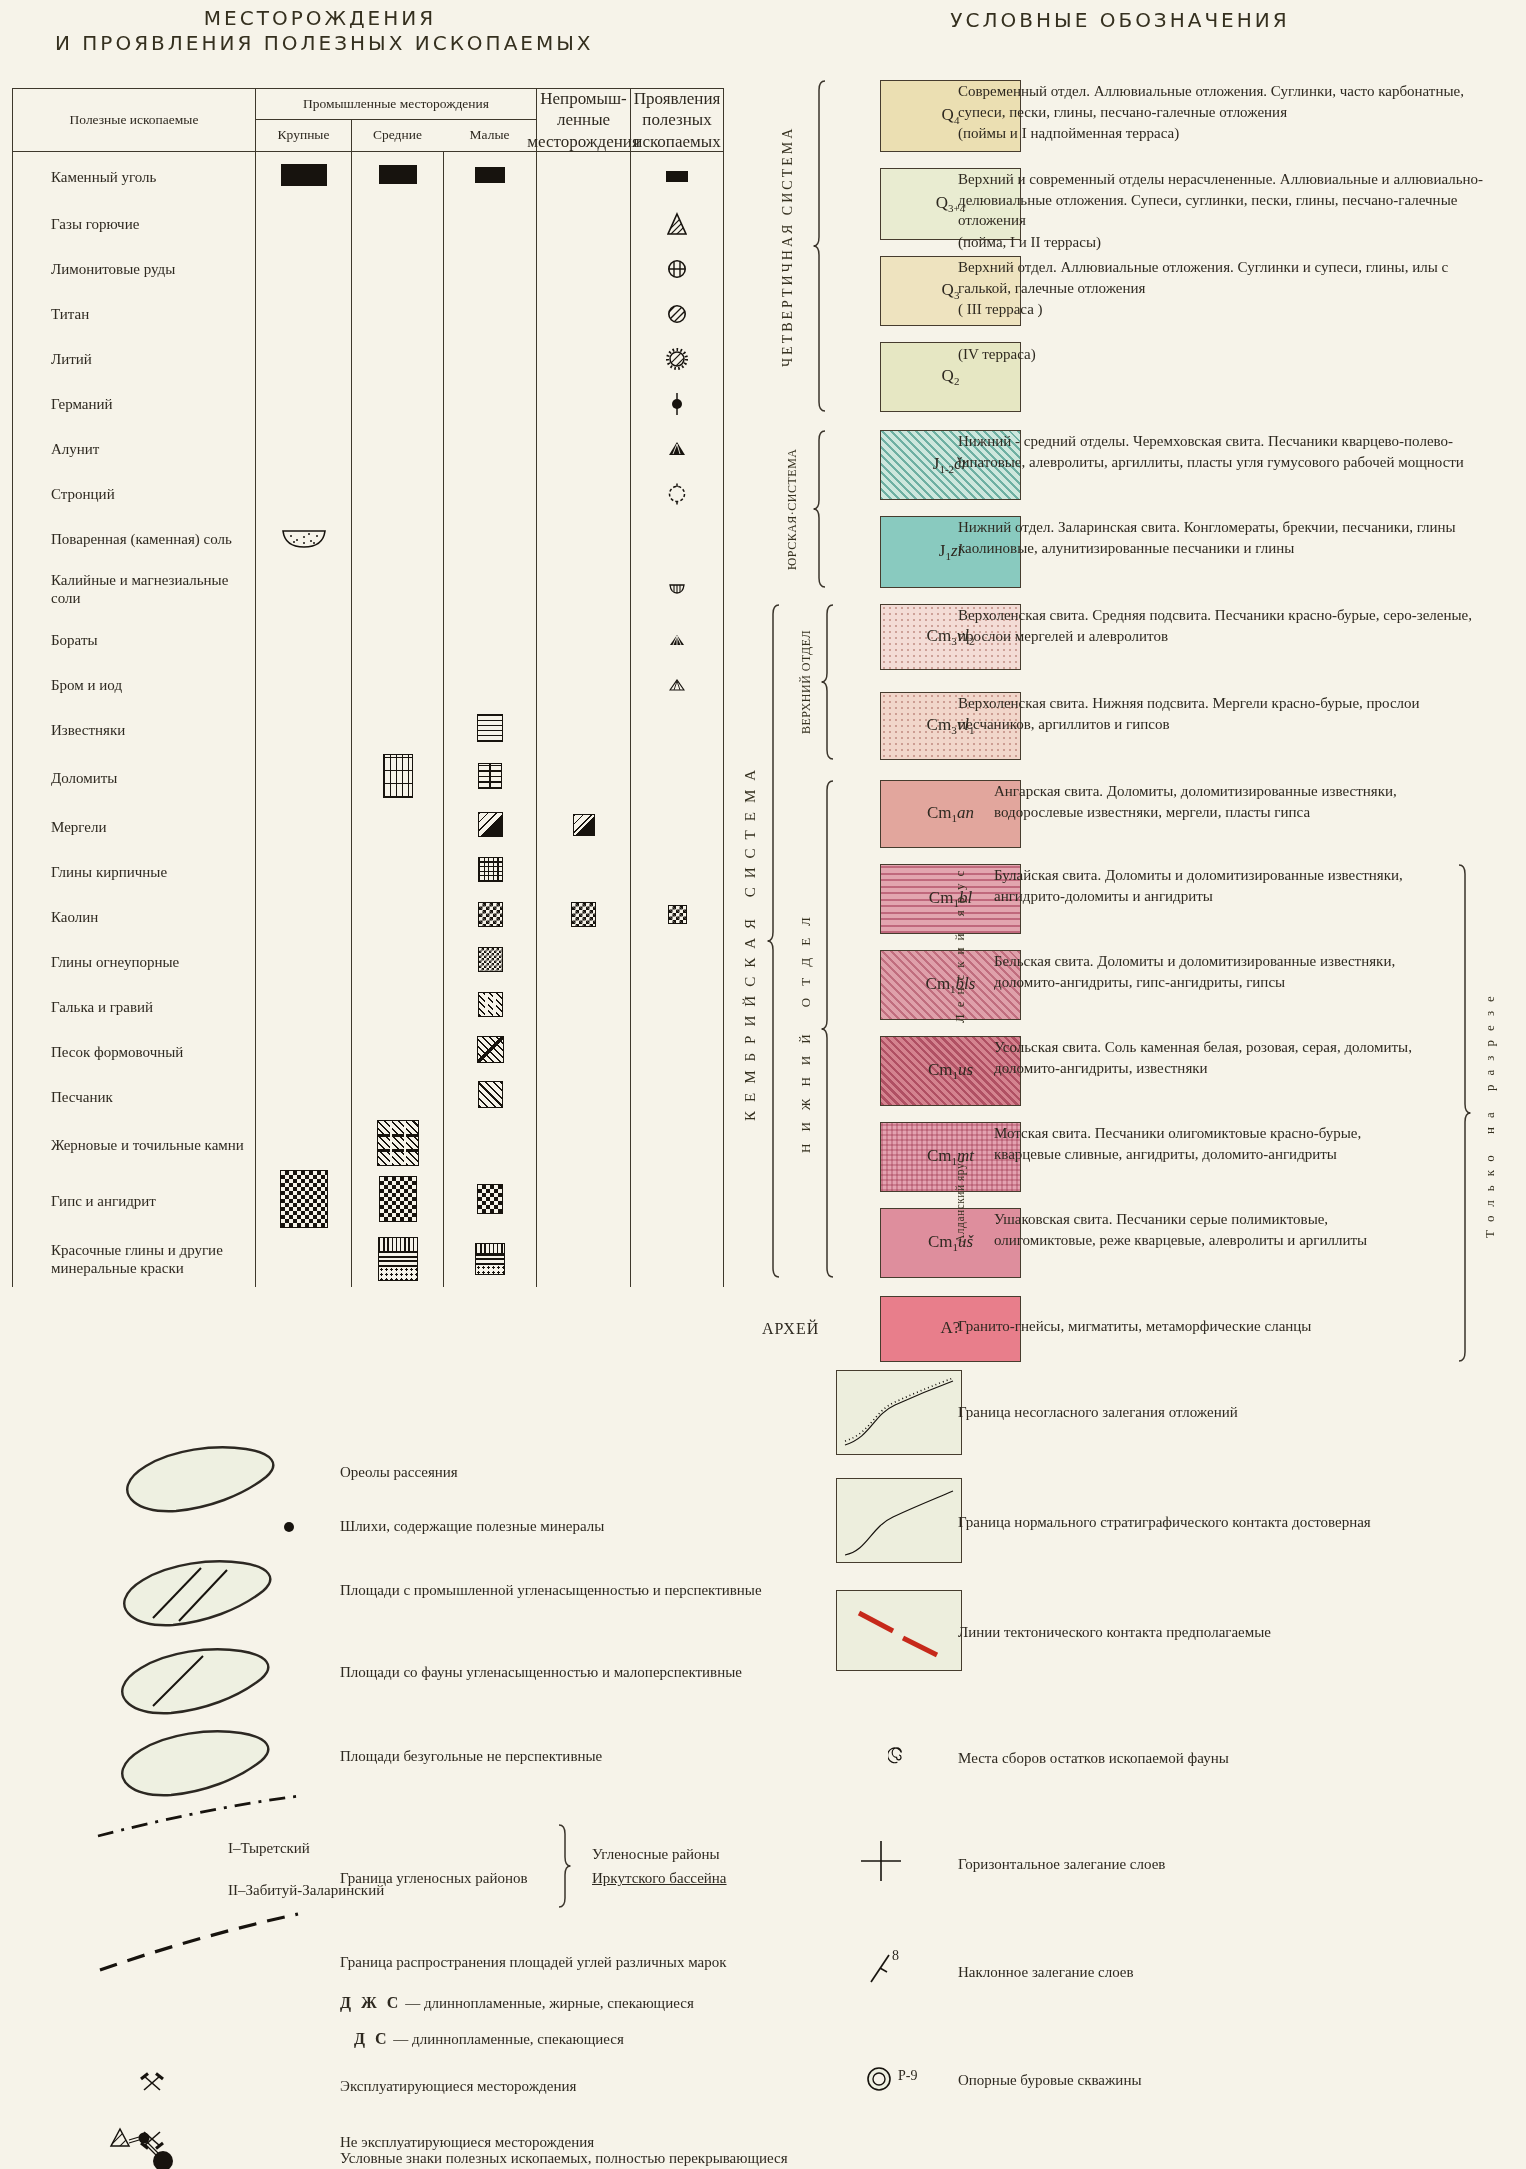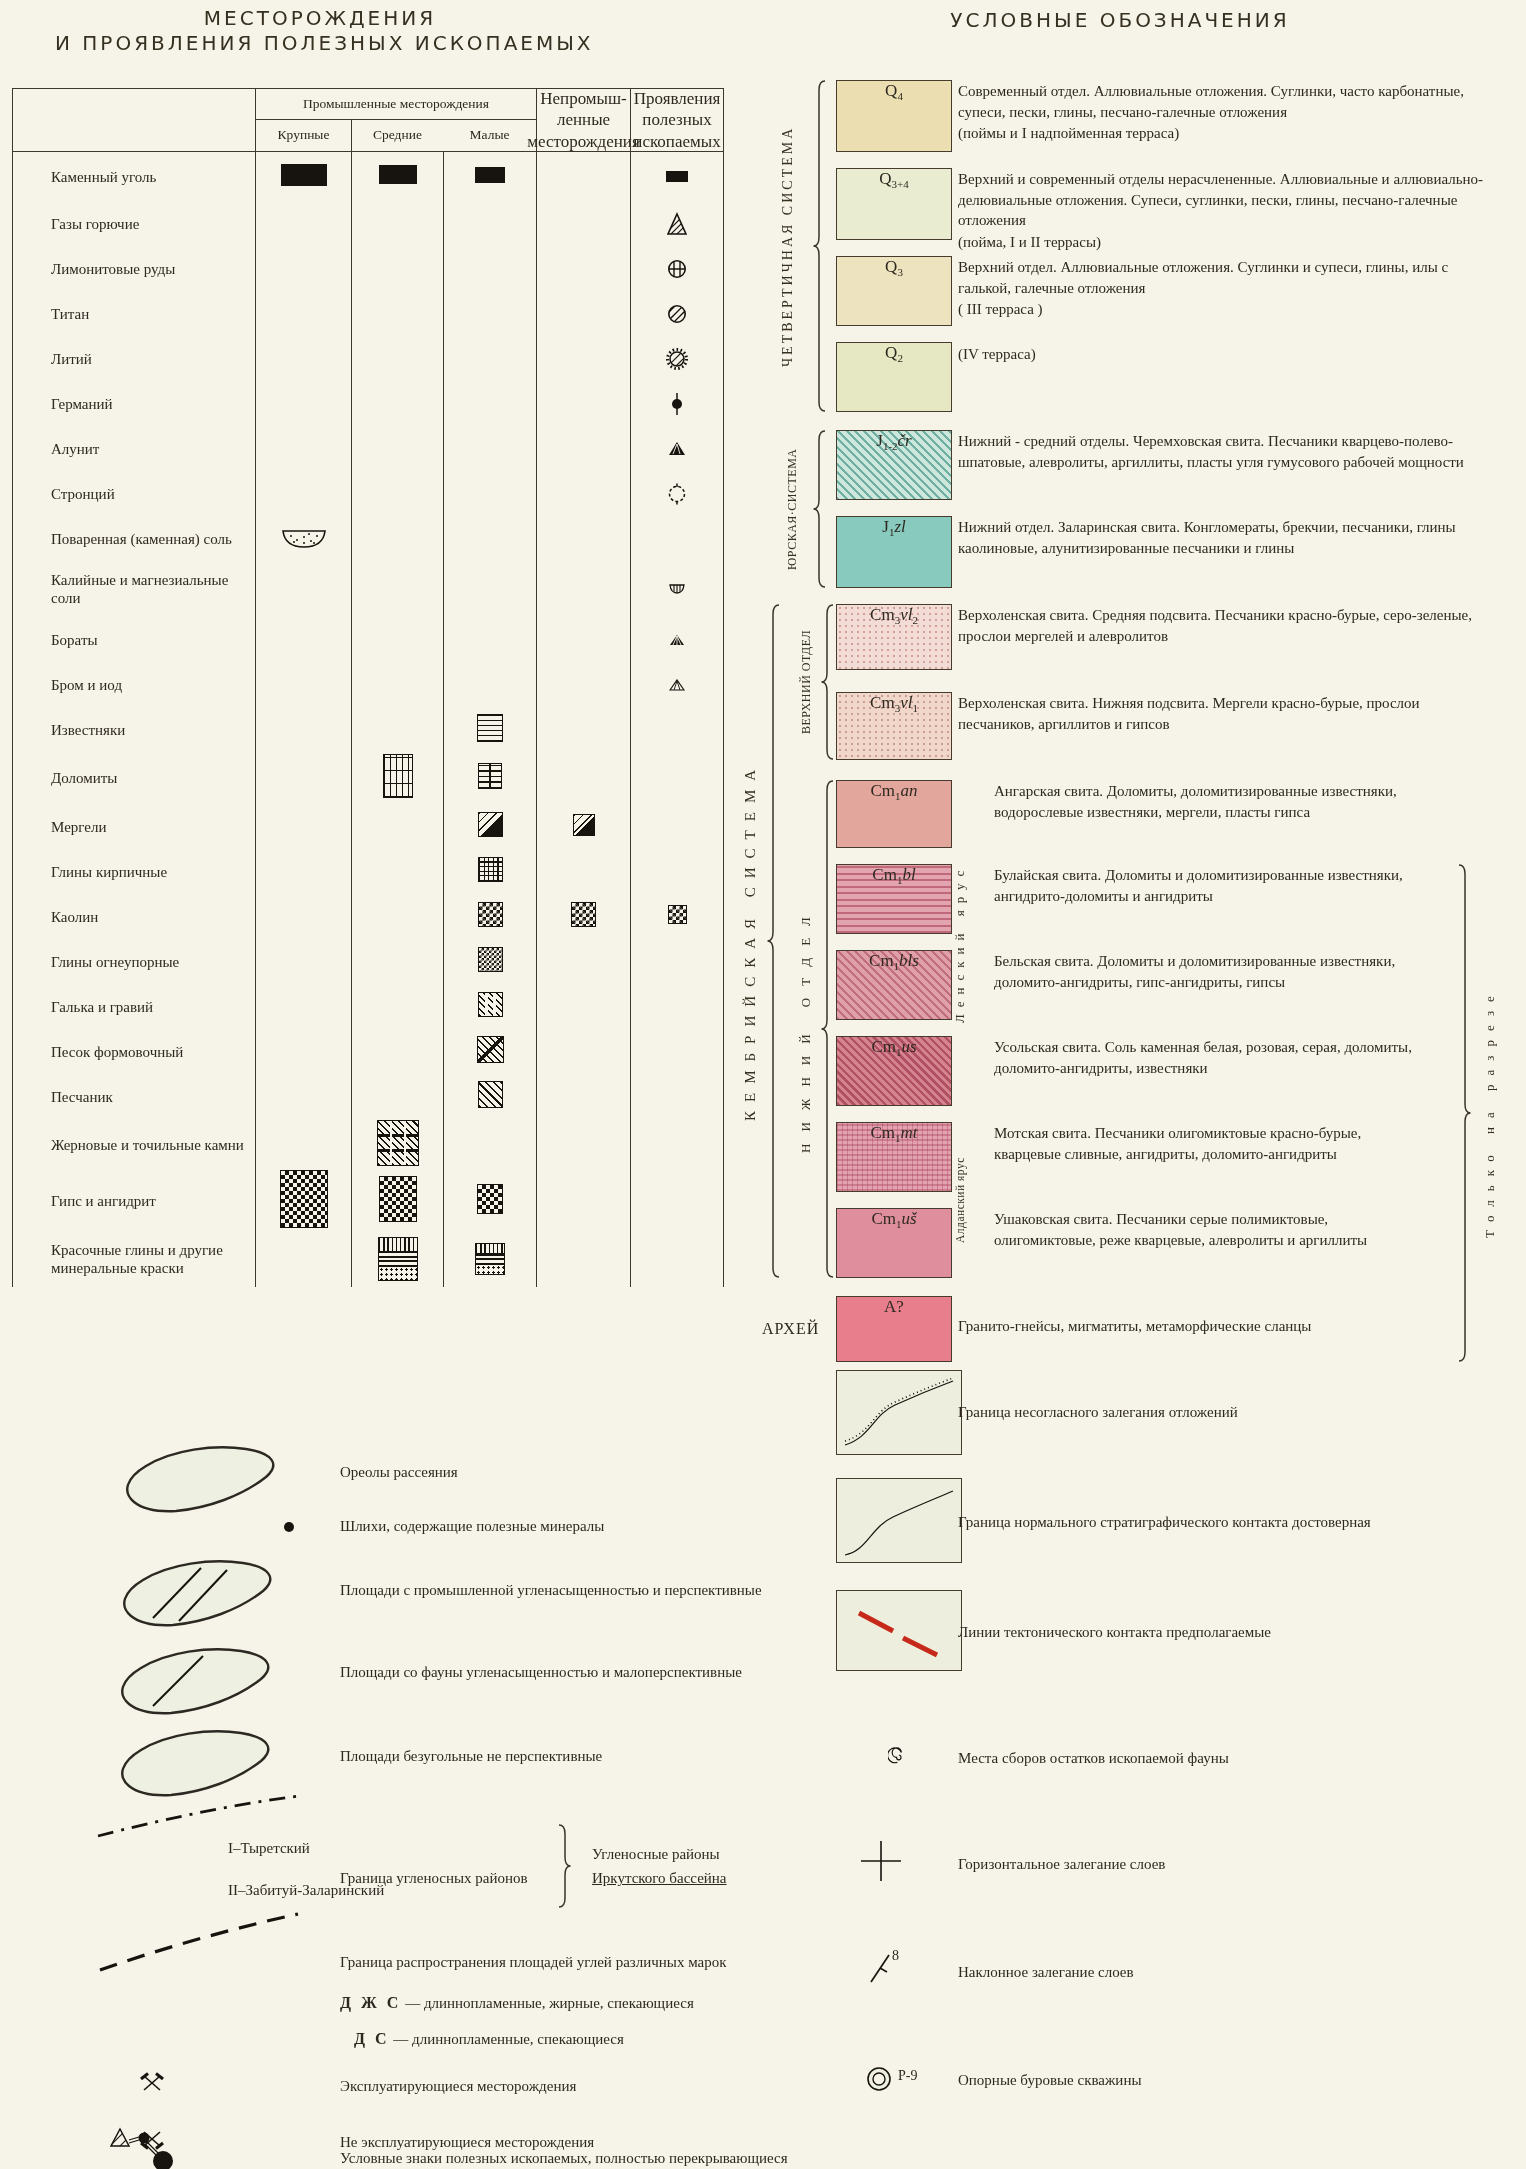--- a/index.html
+++ b/index.html
@@ -37,22 +37,22 @@
   .gravel{background-image:linear-gradient(90deg,transparent 0 28%,#f6f3e9 28% 37%,transparent 37% 63%,#f6f3e9 63% 72%,transparent 72%),repeating-linear-gradient(45deg,#17130e 0 1.6px,transparent 1.6px 4.6px);}
   .moldsand{background-image:linear-gradient(135deg,transparent 0 45%,#17130e 45% 55%,transparent 55%),repeating-linear-gradient(45deg,#17130e 0 1.4px,transparent 1.4px 5px);}
   .sandstone{background-image:linear-gradient(45deg,transparent 0 47%,#17130e 47% 53%,transparent 53%),repeating-linear-gradient(45deg,#17130e 0 1.5px,transparent 1.5px 5.4px);}
   .millstone{background-image:linear-gradient(90deg,transparent 0 29%,#f6f3e9 29% 35%,transparent 35% 65%,#f6f3e9 65% 71%,transparent 71%),linear-gradient(0deg,transparent 0 29%,#17130e 29% 37%,transparent 37% 63%,#17130e 63% 71%,transparent 71%),repeating-linear-gradient(45deg,#17130e 0 1.6px,transparent 1.6px 5px);}
   .paint{display:flex;flex-direction:column;padding:0;}
   .paint>div{flex:1;}
   .paint .pa{background-image:repeating-linear-gradient(90deg,#17130e 0 1.3px,transparent 1.3px 4.2px);border-bottom:1.4px solid #17130e;}
   .paint .pb{background-image:repeating-linear-gradient(0deg,#17130e 0 1.3px,transparent 1.3px 4.2px);border-bottom:1.4px solid #17130e;}
   .paint .pc{background-image:radial-gradient(#17130e 1px,transparent 1.3px);background-size:5px 5px;}
   
-  .sbox{position:absolute;left:836px;width:116px;border:1.6px solid #463c2e;box-sizing:border-box;
-        display:flex;align-items:flex-start;justify-content:center;font-size:17px;}
+  .sbox{position:absolute;left:880px;width:141px;border:1.6px solid #463c2e;box-sizing:border-box;
+        display:flex;align-items:center;justify-content:center;font-size:17px;}
   .sbox i{font-style:italic;}
   .sbox sub{font-size:11px;}
   .p-hatch-teal{background-image:repeating-linear-gradient(45deg,rgba(32,130,114,.55) 0 2px,transparent 2px 6px);}
   .p-dots{background-image:radial-gradient(rgba(160,88,78,.45) .8px,transparent 1.1px);background-size:6px 6px;}
   .p-hlines{background-image:repeating-linear-gradient(0deg,rgba(158,44,74,.5) 0 2px,transparent 2px 6.5px);}
   .p-hatch-pink{background-image:repeating-linear-gradient(45deg,rgba(150,40,66,.42) 0 2px,transparent 2px 6px);}
   .p-hatch-dense{background-image:repeating-linear-gradient(45deg,rgba(140,30,56,.5) 0 2.4px,transparent 2.4px 5.6px);}
   .p-cross{background-image:repeating-linear-gradient(0deg,rgba(150,40,66,.3) 0 1.5px,transparent 1.5px 5px),repeating-linear-gradient(90deg,rgba(150,40,66,.3) 0 1.5px,transparent 1.5px 5px);}
   .sdesc{position:absolute;font-size:15px;line-height:1.38;}
   .snote{margin-top:1px;}
@@ -67,20 +67,21 @@
 </head>
 <body>
 
 <div id="page">
 
   <div class="abs ttl" style="left:55px;top:6px;width:530px;">МЕСТОРОЖДЕНИЯ</div>
   <div class="abs ttl" style="left:55px;top:31px;width:530px;">И ПРОЯВЛЕНИЯ ПОЛЕЗНЫХ ИСКОПАЕМЫХ</div>
   <div class="abs ttl" style="left:890px;top:8px;width:460px;">УСЛОВНЫЕ ОБОЗНАЧЕНИЯ</div>
 
   <div id="mtable" style="grid-template-rows: 30px 32px 50px 45px 45px 45px 45px 45px 45px 45px 45px 56px 45px 45px 45px 52px 45px 45px 45px 45px 45px 45px 45px 52px 60px 56px;">
+      <div class="cell hc nc-h " style="grid-area: 1 / 1 / 3;">Полезные ископаемые</div>
       <div class="cell hc bl" style="grid-area: 1 / 2 / auto / 5;">Промышленные месторождения</div>
       <div class="cell hc small bl" style="grid-area: 1 / 5 / 3;">Непромыш-ленные месторождения</div>
       <div class="cell hc small bl" style="grid-area: 1 / 6 / 3;">Проявления полезных ископаемых</div>
       <div class="cell hc bl bt" style="grid-area: 2 / 2;">Крупные</div>
       <div class="cell hc bl bt" style="grid-area: 2 / 3;">Средние</div>
       <div class="cell hc bt" style="grid-area: 2 / 4;">Малые</div>
       <div class="cell nc bt" style="grid-area: 3 / 1;">Каменный уголь</div>
       <div class="cell bl bt" style="grid-area: 3 / 2;">
         <span class="symslot"><span class="sq coal" style="width:46px;height:22px"></span></span>
       </div>

